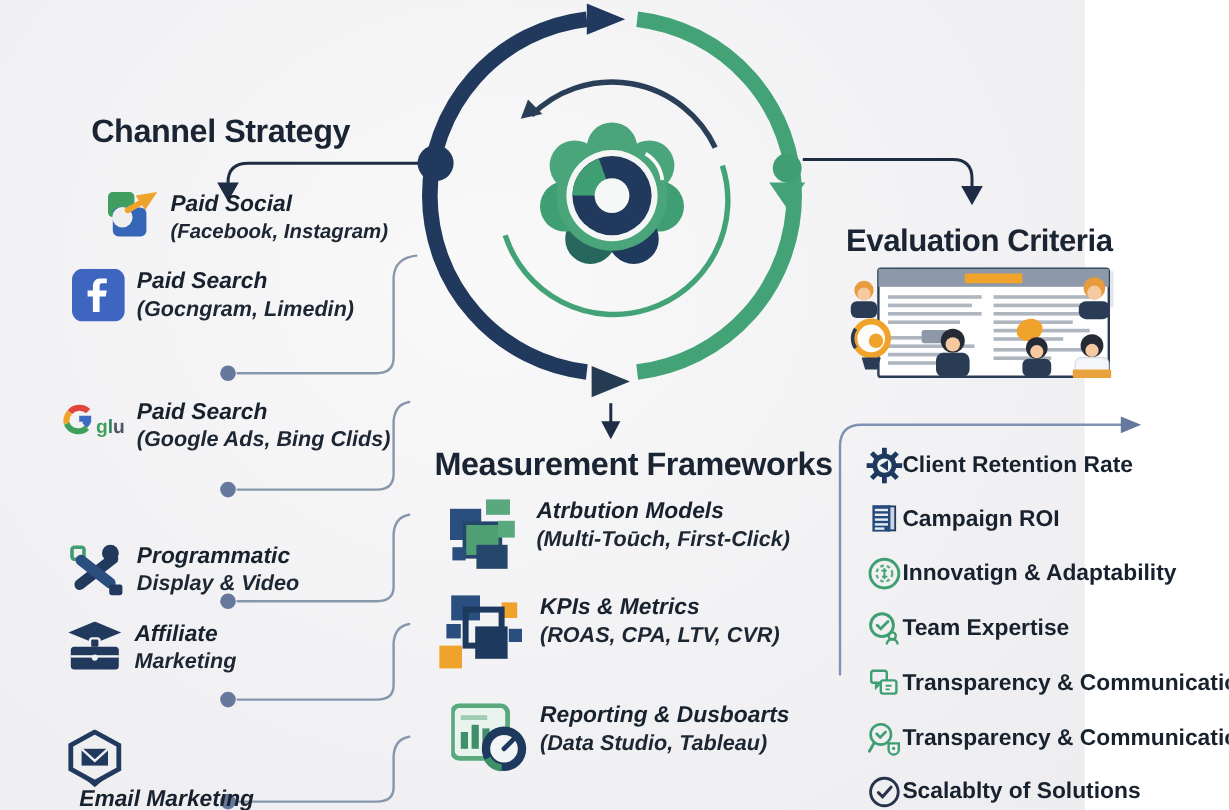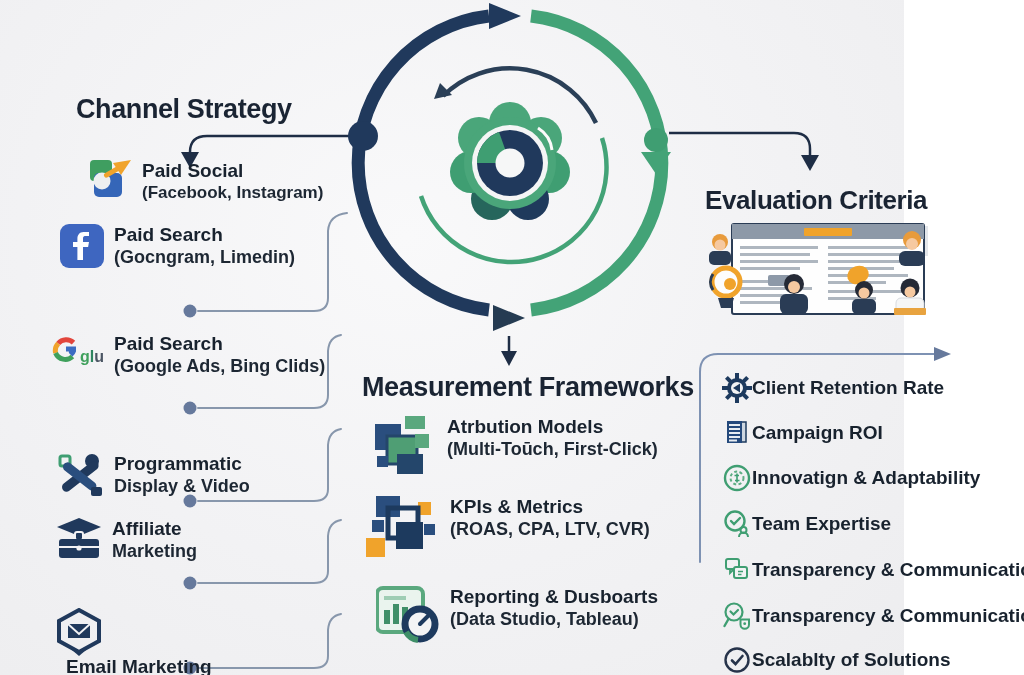--- a/index.html
+++ b/index.html
@@ -2,21 +2,21 @@
 <html><head>
 <meta charset="utf-8">
 <style>
   html,body{margin:0;padding:0;}
   body{width:1024px;height:675px;overflow:hidden;font-family:"Liberation Sans",sans-serif;}
   .canvas{position:relative;width:904px;height:675px;
     background:radial-gradient(ellipse at 45% 35%, #f9f9fa 0%, #f2f2f4 55%, #ededef 100%);}
   .layer{position:absolute;left:0;top:0;width:1024px;height:675px;}
   .heading{position:absolute;font-weight:bold;font-size:26px;color:#1a2433;letter-spacing:-0.4px;white-space:nowrap;}
   .item{position:absolute;display:flex;align-items:flex-start;}
-  .itext{margin-left:10px;color:#18222e;}
+  .itext{margin-left:10px;color:#18222e;font-style:italic;}
   .t1{font-weight:bold;font-size:19px;line-height:22px;white-space:nowrap;}
   .t2{font-weight:bold;font-size:18px;line-height:22px;white-space:nowrap;color:#1d2733;}
   .icw{flex:0 0 auto;}
   .ec-item{position:absolute;display:flex;align-items:center;height:30px;}
   .ec-label{margin-left:0;font-weight:bold;font-size:19px;color:#18222e;white-space:nowrap;}
   .glogo{display:flex;align-items:flex-end;width:52px;}
   .glogo .small{font-weight:bold;font-size:16px;line-height:16px;}
   .g1{color:#3fa05c;} .g2{color:#2f8560;} .g3{color:#4b5563;}
 </style>
 </head>

